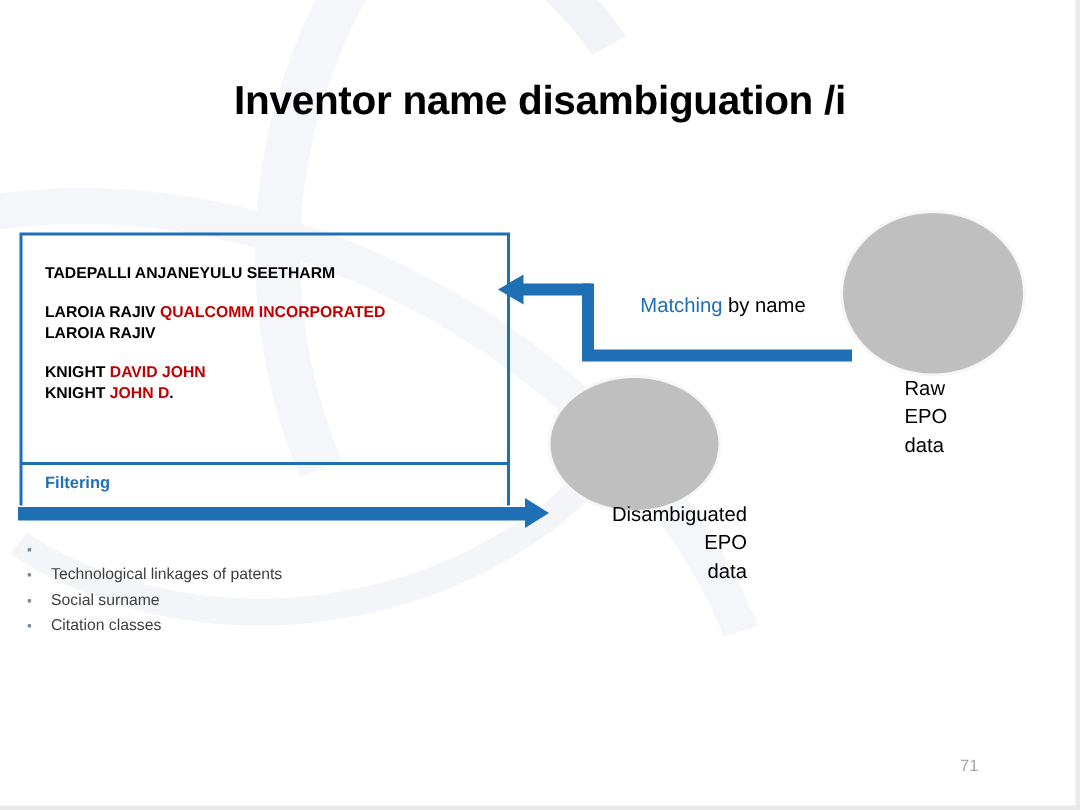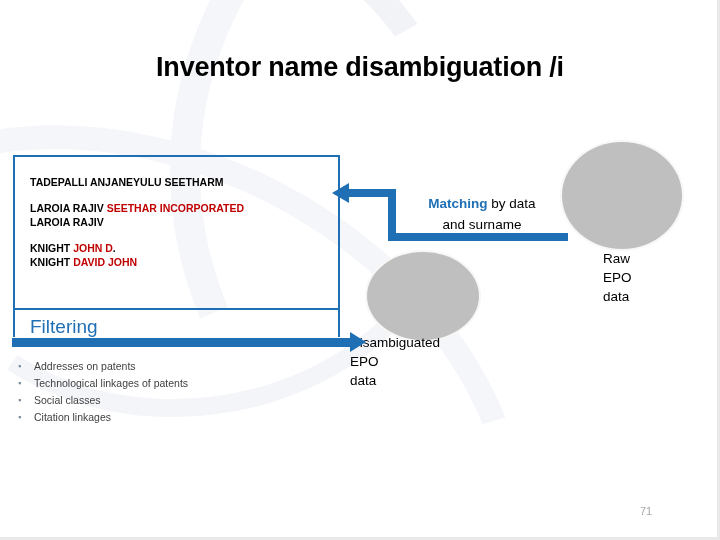--- a/index.html
+++ b/index.html
@@ -86,21 +86,21 @@
     position: absolute;
     border-radius: 50%;
     background: #bfbfbf;
     box-shadow: 0 0 0 2px #f7f7f5;
   }
   #circle-raw   { left: 562px; top: 142px; width: 120px; height: 107px; }
   #circle-disam { left: 367px; top: 252px; width: 112px; height: 88px; }
 
   .circle-label {
     position: absolute;
-    text-align: left;
+    text-align: right;
     font-size: 13.5px;
     color: #000000;
     line-height: 19px;
     white-space: nowrap;
   }
   #label-raw   { left: 575px; top: 213px; width: 96px; text-align: left; padding-left: 28px; box-sizing: border-box; margin-top: 36px;}
   #label-disam { left: 350px; top: 333px; width: 148px; }
 
   
   #names-box {
@@ -129,22 +129,22 @@
     position: absolute;
     left: 13px; top: 310px;
     width: 327px; height: 27px;
     border-left: 2px solid #1f6fb5;
     border-right: 2px solid #1f6fb5;
     box-sizing: border-box;
   }
   #filtering-title {
     position: absolute;
     left: 30px; top: 316px;
-    font-size: 19px;
-    font-weight: normal;
+    font-size: 11px;
+    font-weight: bold;
     color: #1f6fb5;
   }
   #bullets {
     position: absolute;
     left: 18px; top: 358px;
     width: 290px;
     font-size: 10.5px;
     color: #3f3f3f;
     line-height: 17px;
   }
@@ -207,21 +207,21 @@
     position: absolute;
     left: 392px; top: 193px;
     width: 180px;
     text-align: center;
     font-size: 13.5px;
     color: #000000;
     line-height: 21px;
   }
   #matching-caption .kw {
     color: #1f6fb5;
-    font-weight: bold;
+    font-weight: normal;
   }
 
   
   #page-number {
     position: absolute;
     left: 640px; top: 505px;
     width: 40px;
     text-align: left;
     font-size: 11px;
     color: #a6a6a6;
@@ -253,61 +253,59 @@
     <div>EPO</div>
     <div>data</div>
   </div>
 
   <div id="names-box"></div>
   <div id="names-list">
       <div class="grp">
         <div><span>TADEPALLI ANJANEYULU SEETHARM</span></div>
       </div>
       <div class="grp">
-        <div><span>LAROIA RAJIV </span><span class="hl">SEETHAR INCORPORATED</span></div>
+        <div><span>LAROIA RAJIV </span><span class="hl">QUALCOMM INCORPORATED</span></div>
         <div><span>LAROIA RAJIV</span></div>
       </div>
       <div class="grp">
+        <div><span>KNIGHT </span><span class="hl">DAVID JOHN</span></div>
         <div><span>KNIGHT </span><span class="hl">JOHN D</span><span>.</span></div>
-        <div><span>KNIGHT </span><span class="hl">DAVID JOHN</span></div>
       </div>
     </div>
 
   <div id="filtering-box"></div>
   <div id="filtering-title">Filtering</div>
   <div id="bullets">
       <div class="bullet-row">
         <span class="bullet-mark">▪</span>
-        <span>Addresses on patents</span>
       </div>
       <div class="bullet-row">
         <span class="bullet-mark">▪</span>
         <span>Technological linkages of patents</span>
       </div>
       <div class="bullet-row">
         <span class="bullet-mark">▪</span>
-        <span>Social classes</span>
+        <span>Social surname</span>
       </div>
       <div class="bullet-row">
         <span class="bullet-mark">▪</span>
-        <span>Citation linkages</span>
+        <span>Citation classes</span>
       </div>
     </div>
 
   <div id="arrow-filter-shaft"></div>
   <div id="arrow-filter-head"></div>
 
   <div id="arrow-elbow-h"></div>
   <div id="arrow-elbow-v"></div>
   <div id="arrow-elbow-top"></div>
   <div id="arrow-elbow-head"></div>
 
   <div id="matching-caption">
     <div>
-      <span class="kw">Matching</span><span> by data</span>
+      <span class="kw">Matching</span><span> by name</span>
     </div>
-    <div>and surname</div>
   </div>
 
   <div id="page-number">71</div>
 
   <div id="slide-frame"></div>
 </div>
 
 </body></html>

